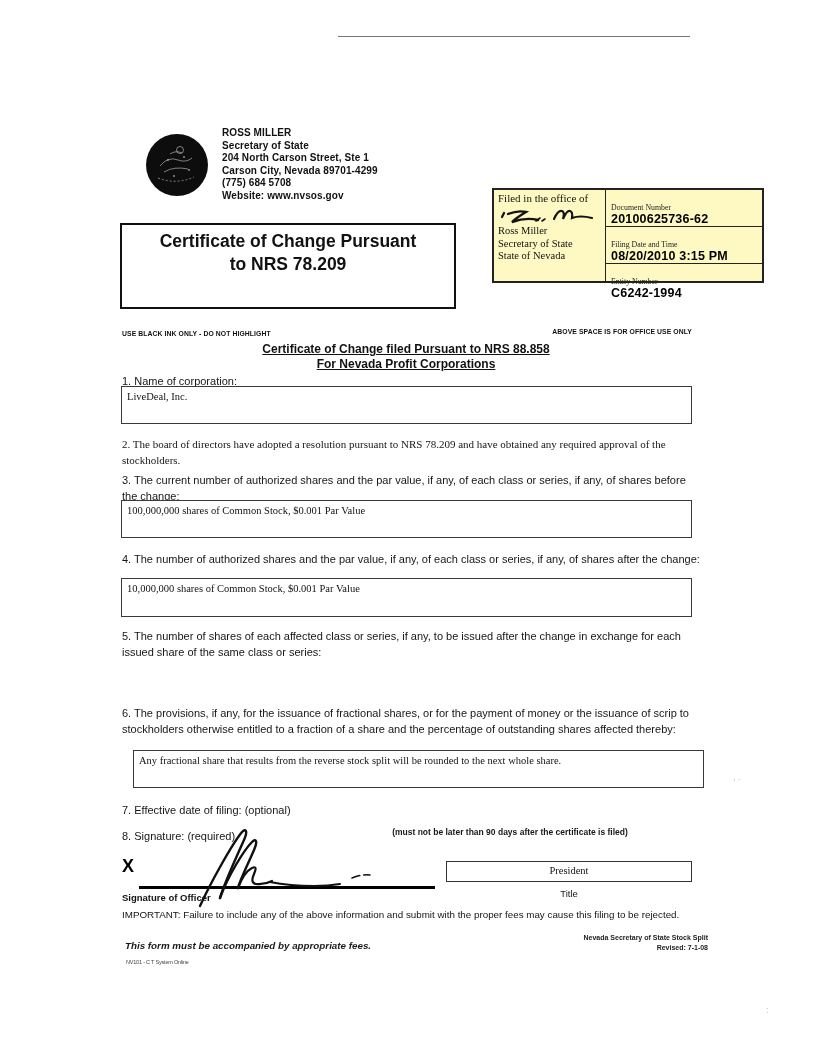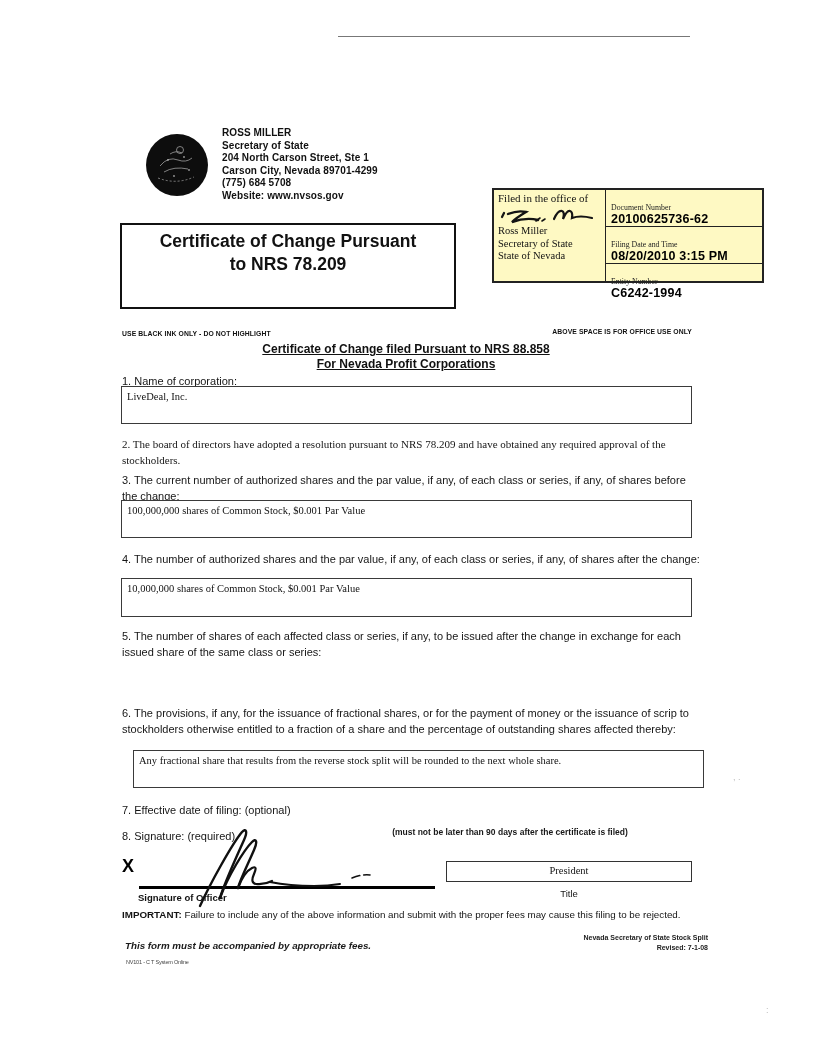--- a/index.html
+++ b/index.html
@@ -47,28 +47,28 @@
     padding:4px 0 0 5px; display:block;
   }
 
   .datebox { border:1.2px solid #3a3a3a; text-align:center; }
   .datebox .val { font-family:"Liberation Serif", serif; font-size:11px; padding-top:4px; display:block; color:#111; }
 
   .note-small { font-size:8.5px; font-weight:bold; color:#181818; }
 
   .xmark { font-size:18px; font-weight:bold; color:#000; }
   .sigline { height:2.5px; background:#000; }
-  .sig-officer-label { font-size:9.5px; font-weight:bold; color:#111;margin-left:16px; }
+  .sig-officer-label { font-size:9.5px; font-weight:bold; color:#111; }
 
   .prez-box { border:1.5px solid #333; text-align:center; }
   .prez-box .val { font-family:"Liberation Serif", serif; font-size:10.5px; padding-top:3px; display:block; color:#111; }
   .title-label { font-size:9.5px; text-align:center; color:#161616; }
 
   .important { font-size:9.8px; color:#141414; }
-  .important b { font-weight:bold;text-align:right; }
+  .important b { font-weight:normal;text-align:right; }
 
   .fees { font-size:9.8px; font-weight:bold; font-style:italic; color:#1a1a1a; }
   .footer-right { font-size:7px; font-weight:bold; text-align:right; line-height:9.5px; color:#222; }
   .formcode { font-size:5.5px; color:#444; filter:blur(.3px); letter-spacing:-.2px; }
   .artifact { color:#b9b9b9; font-size:9px; }
 
   svg { display:block; }
 </style>
 </head>
 <body>

